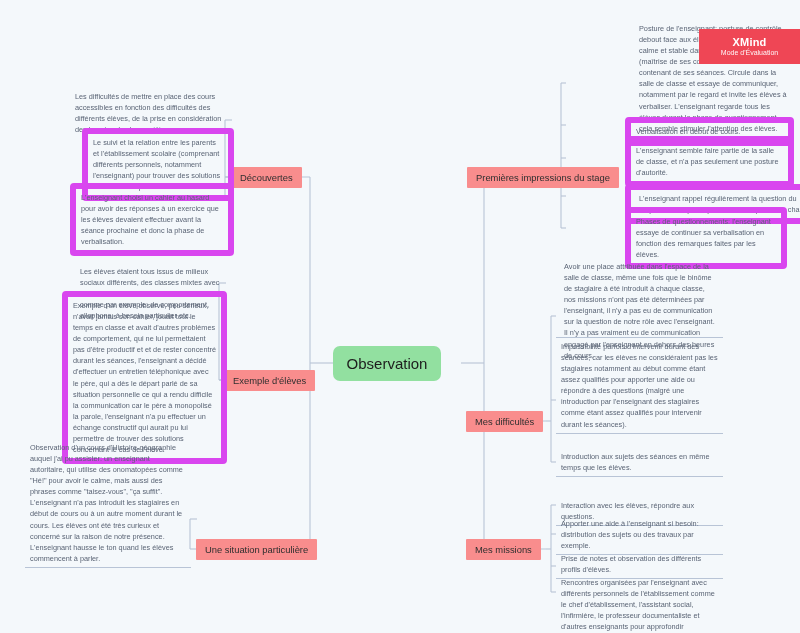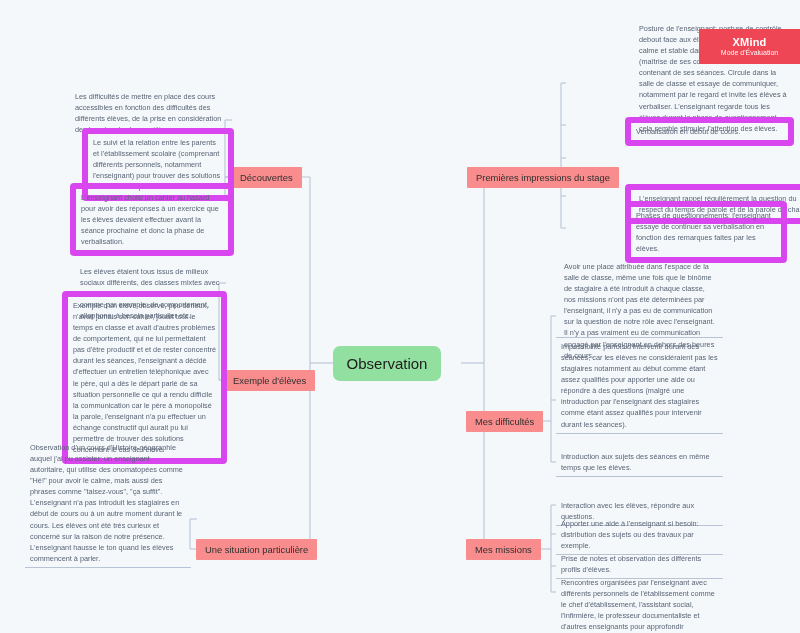--- a/index.html
+++ b/index.html
@@ -156,22 +156,23 @@
   <div class="pill" style="left:196px;top:539px;">
     <span>Une situation particulière</span>
   </div>
   <div class="leaf uline" style="left:25px;top:439px;width:166px;">Observation d'un cours d'Histoire-géographie auquel j'ai pu assister: un enseignant autoritaire, qui utilise des onomatopées comme "Hé!" pour avoir le calme, mais aussi des phrases comme "taisez-vous", "ça suffit". L'enseignant n'a pas introduit les stagiaires en début de cours ou à un autre moment durant le cours. Les élèves ont été très curieux et concerné sur la raison de notre présence. L'enseignant hausse le ton quand les élèves commencent à parler.</div>
 
   <div class="pill" style="left:467px;top:167px;">
     <span>Premières impressions du stage</span>
   </div>
   <div class="leaf" style="left:634px;top:20px;width:160px;">Posture de l'enseignant: posture de contrôle, debout face aux élèves. Garde toujours un ton calme et stable dans un discours maîtrisé (maîtrise de ses connaissances et des contenant de ses séances. Circule dans la salle de classe et essaye de communiquer, notamment par le regard et invite les élèves à verbaliser. L'enseignant regarde tous les élèves durant la phase de questionnement, cela semble stimuler l'attention des élèves.</div>
   <div class="leaf boxed" style="left:625px;top:117px;width:169px;">Verbalisation en début de cours.</div>
+  <div class="leaf boxed" style="left:625px;top:136px;width:169px;">L'enseignant semble faire partie de la salle de classe, et n'a pas seulement une posture d'autorité.</div>
   <div class="leaf boxed" style="left:625px;top:184px;width:203px;padding-left:8px;">L'enseignant rappel régulièrement la question du respect du temps de parole et de la parole de chacun.</div>
-  <div class="leaf boxed" style="left:625px;top:201px;width:162px;">Phases de questionnements: l'enseignant essaye de continuer sa verbalisation en fonction des remarques faites par les élèves.</div>
+  <div class="leaf boxed" style="left:625px;top:207px;width:162px;">Phases de questionnements: l'enseignant essaye de continuer sa verbalisation en fonction des remarques faites par les élèves.</div>
 
   <div class="pill" style="left:466px;top:411px;">
     <span>Mes difficultés</span>
   </div>
   <div class="leaf" style="left:559px;top:258px;width:164px;">Avoir une place attribuée dans l'espace de la salle de classe, même une fois que le binôme de stagiaire à été introduit à chaque classe, nos missions n'ont pas été déterminées par l'enseignant, il n'y a pas eu de communication sur la question de notre rôle avec l'enseignant. Il n'y a pas vraiment eu de communication engagé par l'enseignant en dehors des heures de cours.</div>
   <div class="leaf uline-top uline" style="left:556px;top:337px;width:167px;">Impossibilité parfois d'intervenir durant des séances, car les élèves ne considéraient pas les stagiaires notamment au début comme étant assez qualifiés pour apporter une aide ou répondre à des questions (malgré une introduction par l'enseignant des stagiaires comme étant assez qualifiés pour intervenir durant les séances).</div>
   <div class="leaf uline" style="left:556px;top:448px;width:167px;">Introduction aux sujets des séances en même temps que les élèves.</div>
 
   <div class="pill" style="left:466px;top:539px;">
     <span>Mes missions</span>

